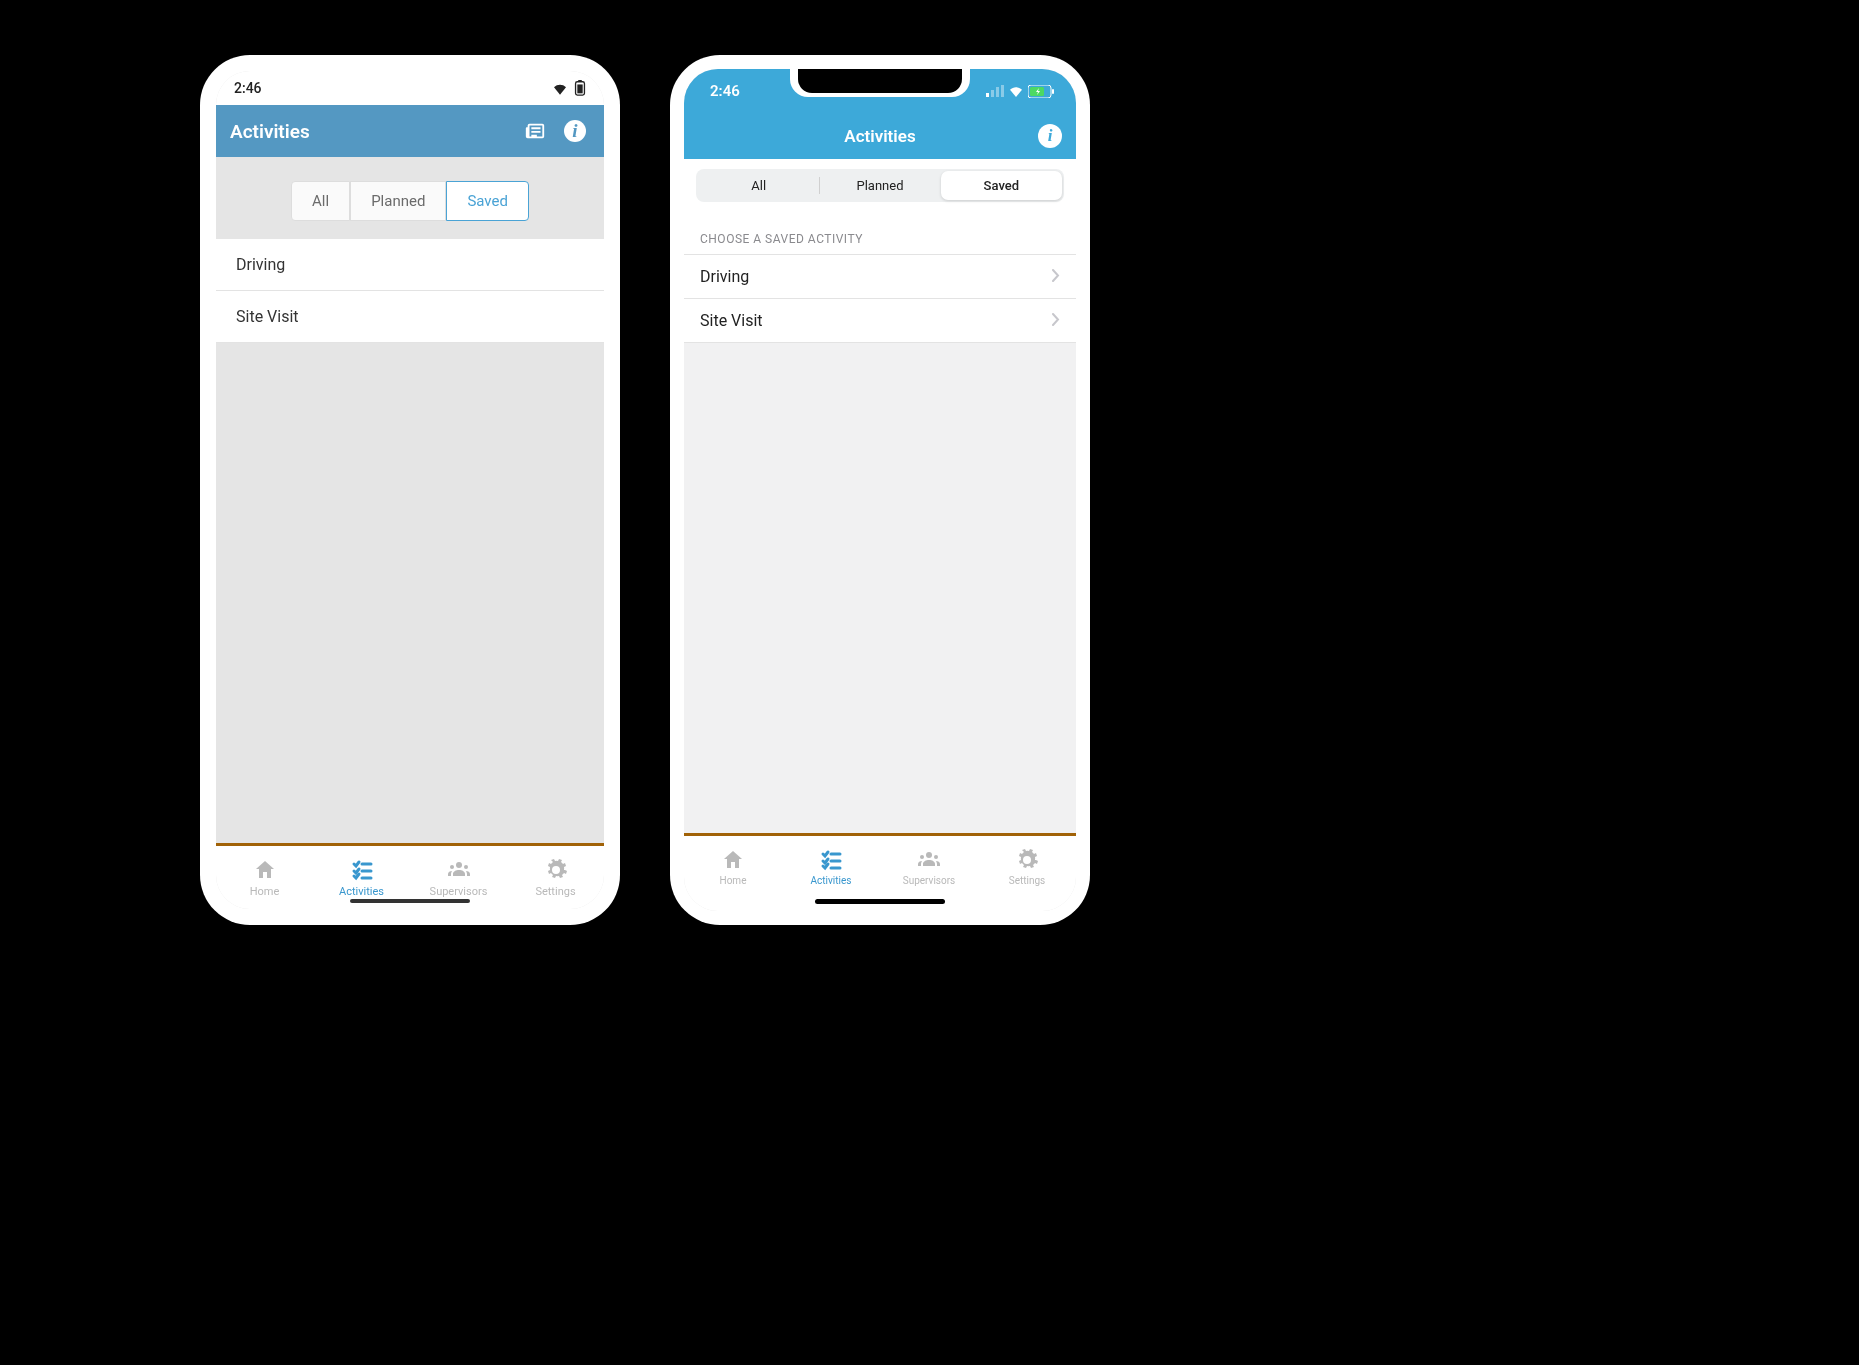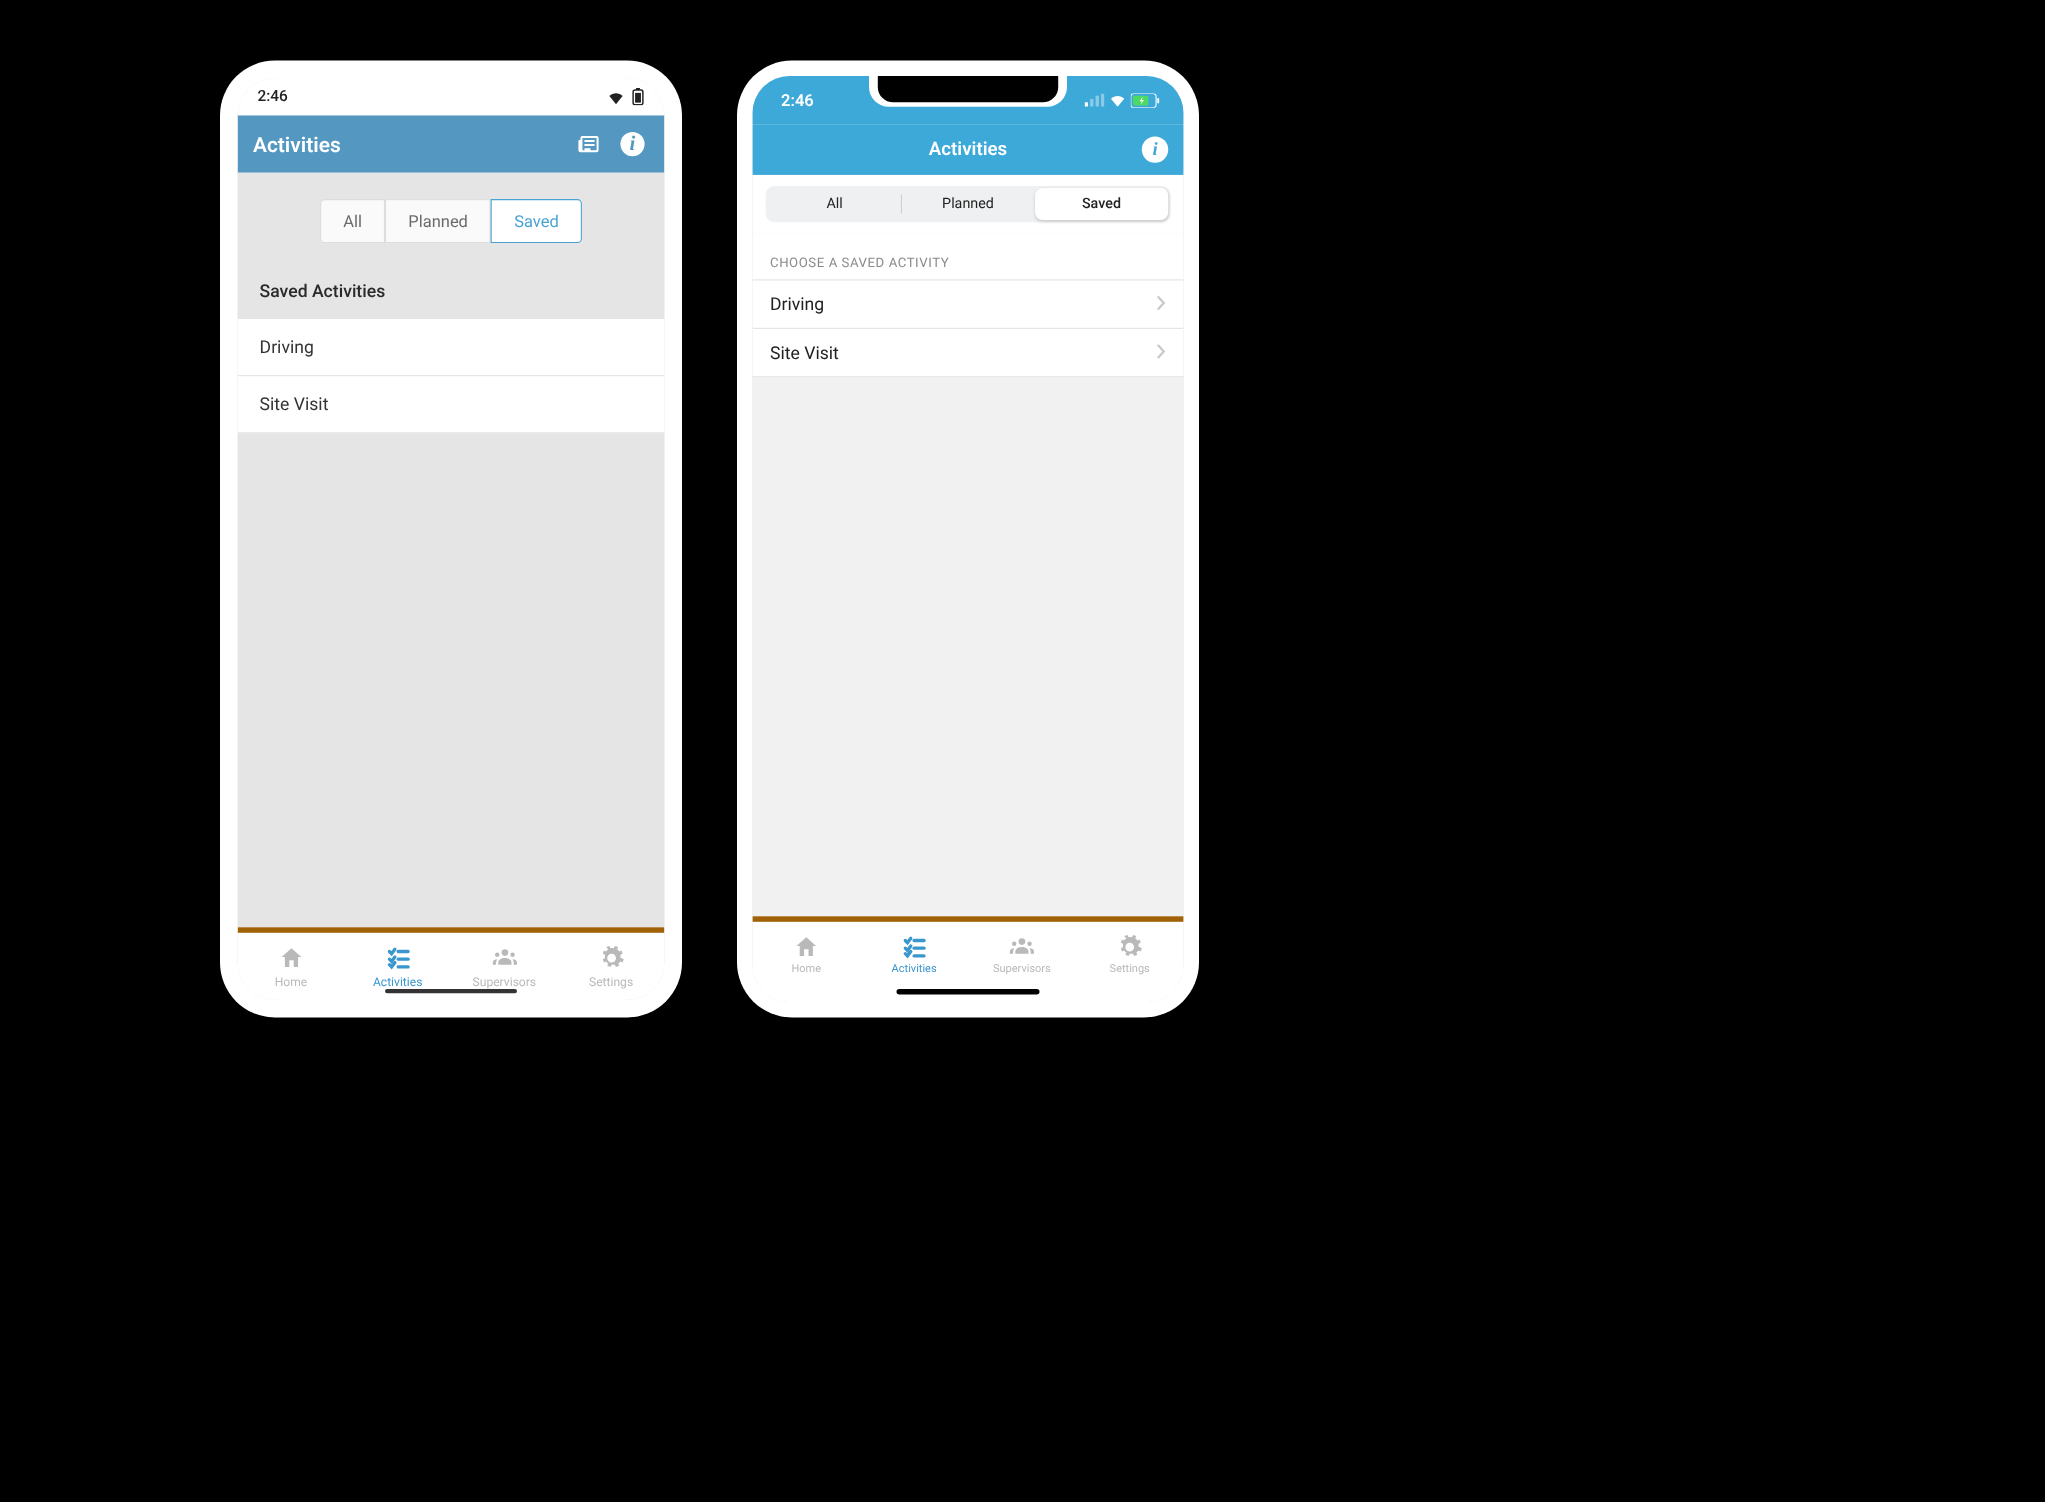--- a/index.html
+++ b/index.html
@@ -228,21 +228,21 @@
     cursor:pointer;
   }
   .list-ios .row .chev { color:#c7c7cc; }
   .filler { flex:1; background:#e5e5e5; }
   .filler-ios { flex:1; background:#f1f1f2; }
   
   .tabbar {
     height: 66px;
     background: #fff;
     display: flex;
-    border-top: 5px solid #a16207;
+    border-top: 3px solid #a16207;
   }
   .tabbar-ios {
     height: 78px;
     padding-bottom: 14px;
   }
   .tab {
     flex: 1;
     display: flex;
     flex-direction: column;
     align-items: center;
@@ -317,21 +317,20 @@
     </div>
 
     <div class="seg-wrap-android">
       <div class="seg-android">
         <div class="seg">All</div>
         <div class="seg">Planned</div>
         <div class="seg active">Saved</div>
       </div>
     </div>
 
-    <div class="section-android">Saved Activities</div>
 
     <div class="list-android">
       <div class="row">Driving</div>
       <div class="row">Site Visit</div>
     </div>
 
     <div class="filler"></div>
 
     <div class="tabbar">
       <div class="tab">

